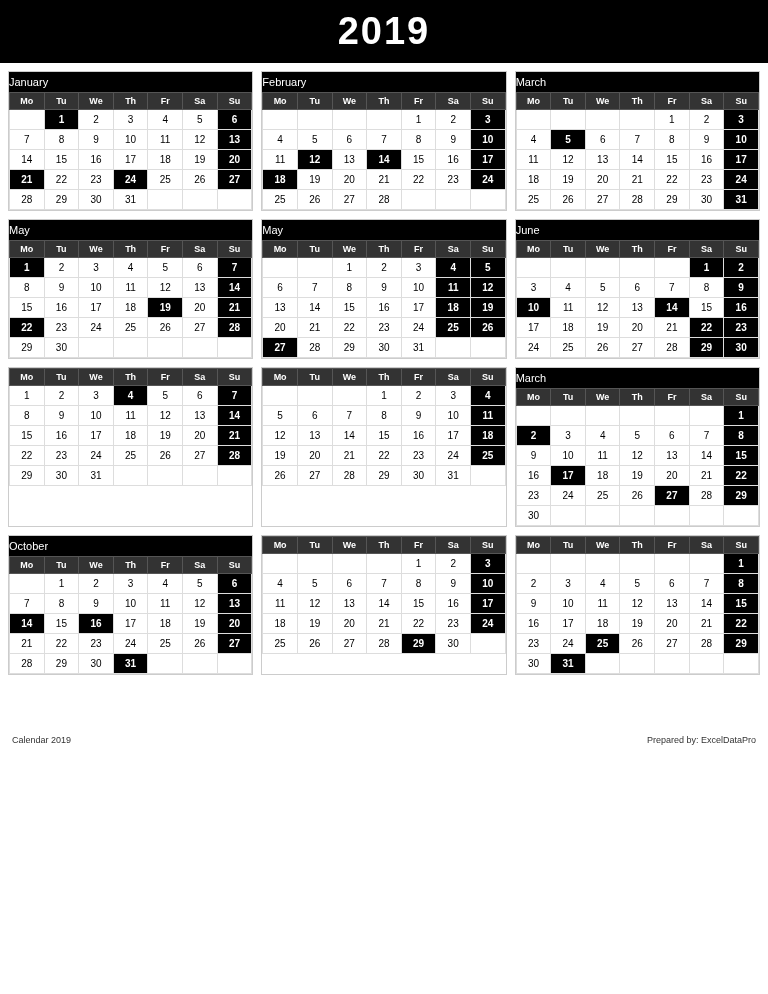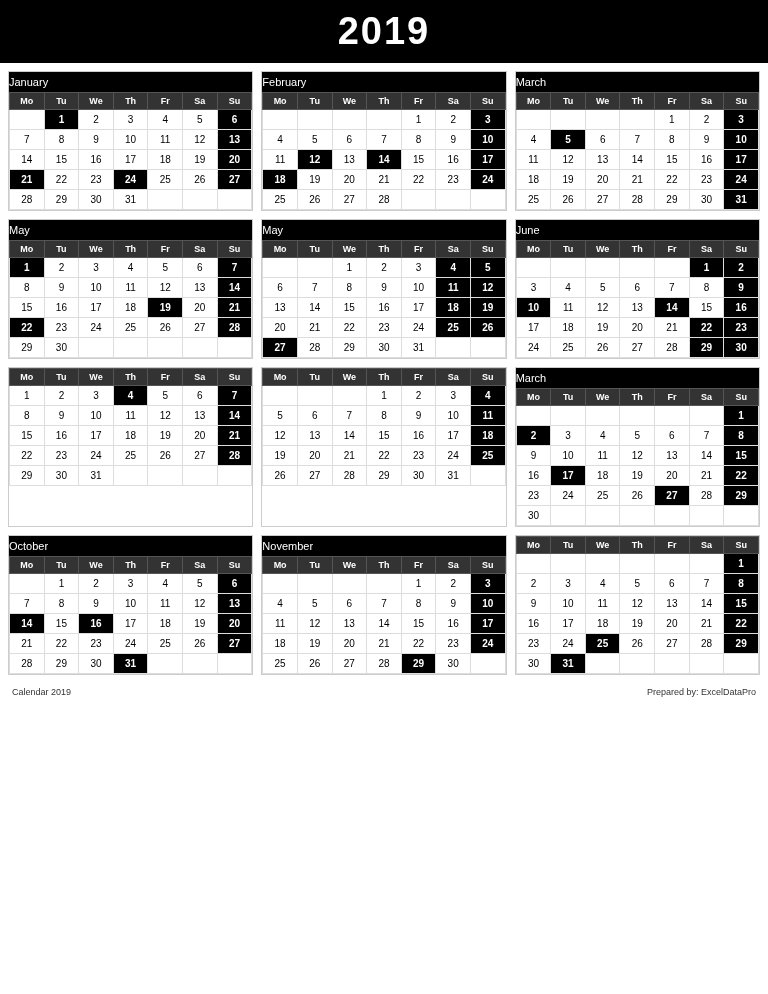--- a/index.html
+++ b/index.html
@@ -66,20 +66,21 @@
       background: #000;
       color: #fff;
       font-weight: bold;
     }
     .page-footer {
       display: flex;
       justify-content: space-between;
       padding: 4px 12px;
       font-size: 9px;
       color: #333;
+      margin-top: 48px;
     }
   </style>
 </head>
 <body>
 
 <div class="page-header">
   <span>2019</span>
 </div>
 
 <div class="calendars-grid" id="calendars-grid">
@@ -714,21 +715,20 @@
             <td>30</td>
             <td class="highlight">31</td>
             <td class="empty"></td>
             <td class="empty"></td>
             <td class="empty"></td>
           </tr>
         </tbody>
       </table>
     </div>
     <div class="month-calendar">
-      <div class="month-title">November</div>
       <table class="cal-table">
         <thead>
           <tr>
             <th>Mo</th>
             <th>Tu</th>
             <th>We</th>
             <th>Th</th>
             <th>Fr</th>
             <th>Sa</th>
             <th>Su</th>

